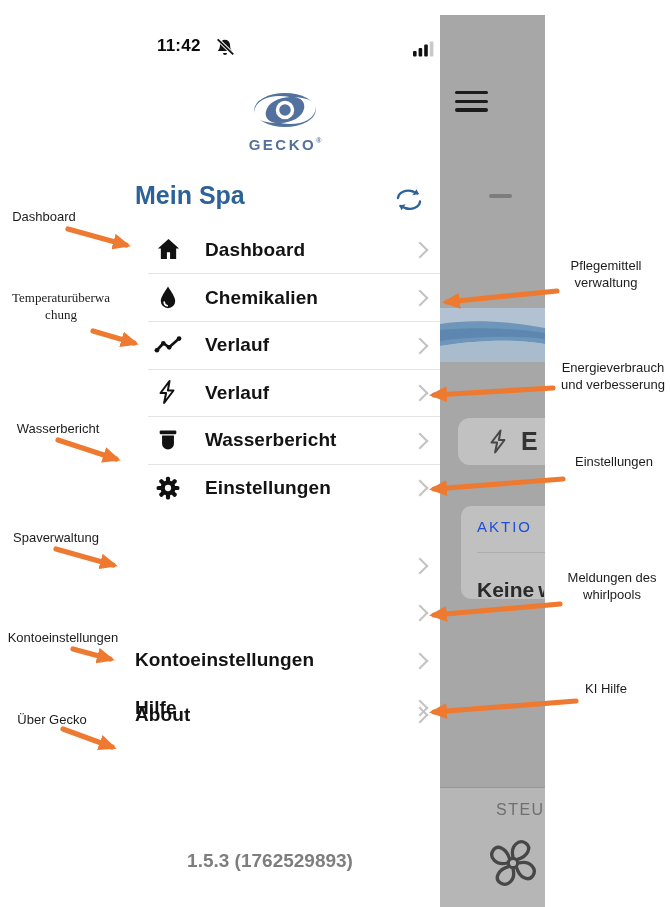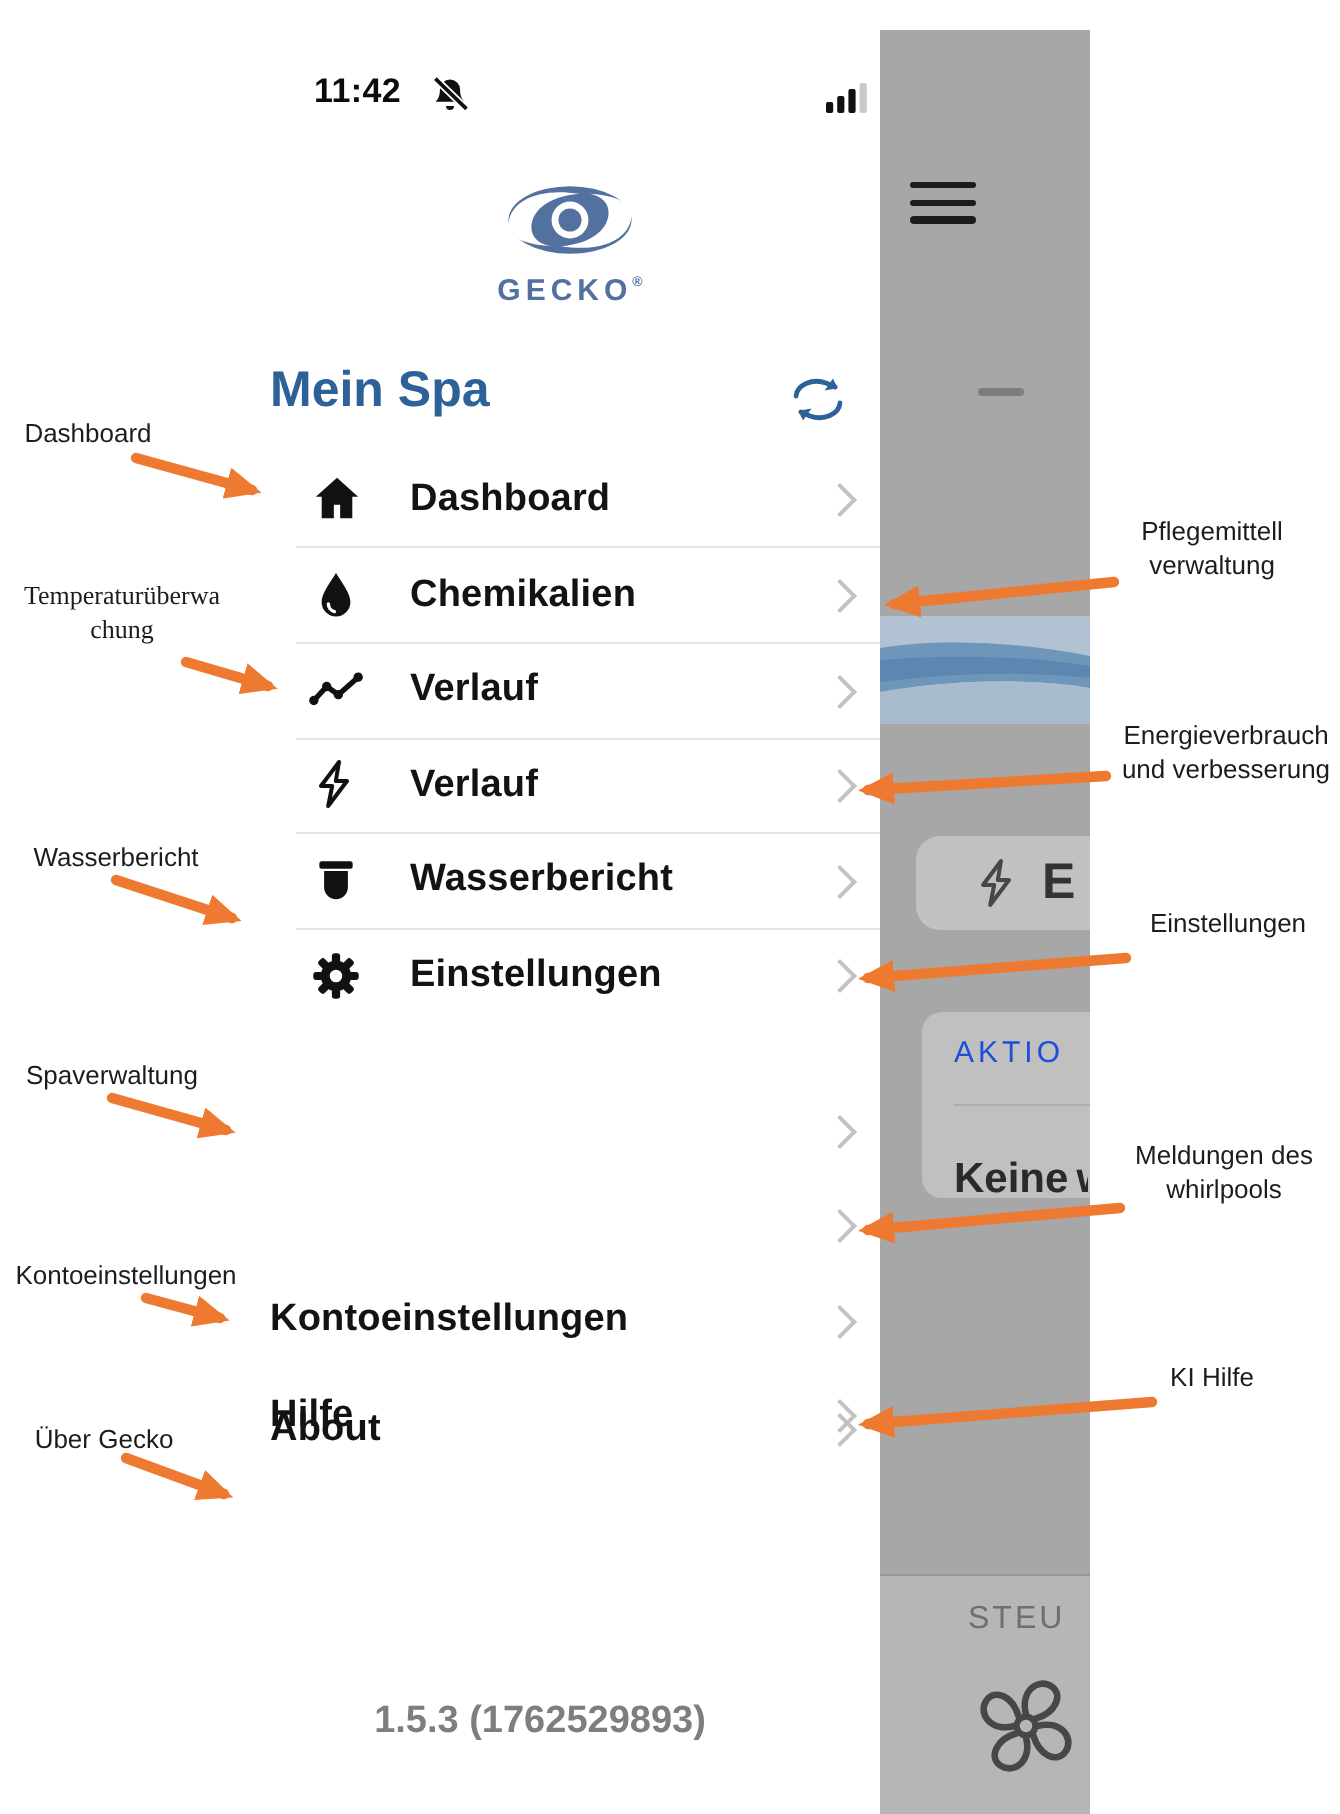--- a/index.html
+++ b/index.html
@@ -89,21 +89,21 @@
   <div class="abs dimcard" style="left:21px;top:491px;width:96px;height:93px;border-radius:10px 0 0 10px;background:#c0c0c0;">
     <div class="abs aktio" style="left:16px;top:12px;">AKTIO</div>
     <div class="abs" style="left:16px;top:46px;width:80px;height:1px;background:#adadad;"></div>
     <div class="abs keine" style="left:16px;top:55px;display:flex;margin-top:17px;">
       <span>Keine</span>
       <span style="display:inline-block;width:6px;overflow:hidden;margin-left:4px;">w</span>
     </div>
   </div>
 
   <div class="abs bsec" style="left:0;top:772px;width:105px;height:120px;">
-    <div class="abs steu" style="left:44px;top:13px;">STEU</div>
+    <div class="abs steu" style="left:56px;top:13px;">STEU</div>
     <svg class="abs" style="left:44px;top:46px;" width="58" height="58" viewBox="0 0 56 56">
       <defs>
         <path id="blade" d="M28 22.5 C25 11 34 4.5 40.5 9 C46 13 42.5 21.5 32.5 24.5" fill="none" stroke="#474747" stroke-width="3.2" stroke-linecap="round"></path>
       </defs>
       <use href="#blade"></use>
       <use href="#blade" transform="rotate(90 28 28)"></use>
       <use href="#blade" transform="rotate(180 28 28)"></use>
       <use href="#blade" transform="rotate(270 28 28)"></use>
       <circle cx="28" cy="28" r="4.5" fill="none" stroke="#474747" stroke-width="3"></circle>
     </svg>

